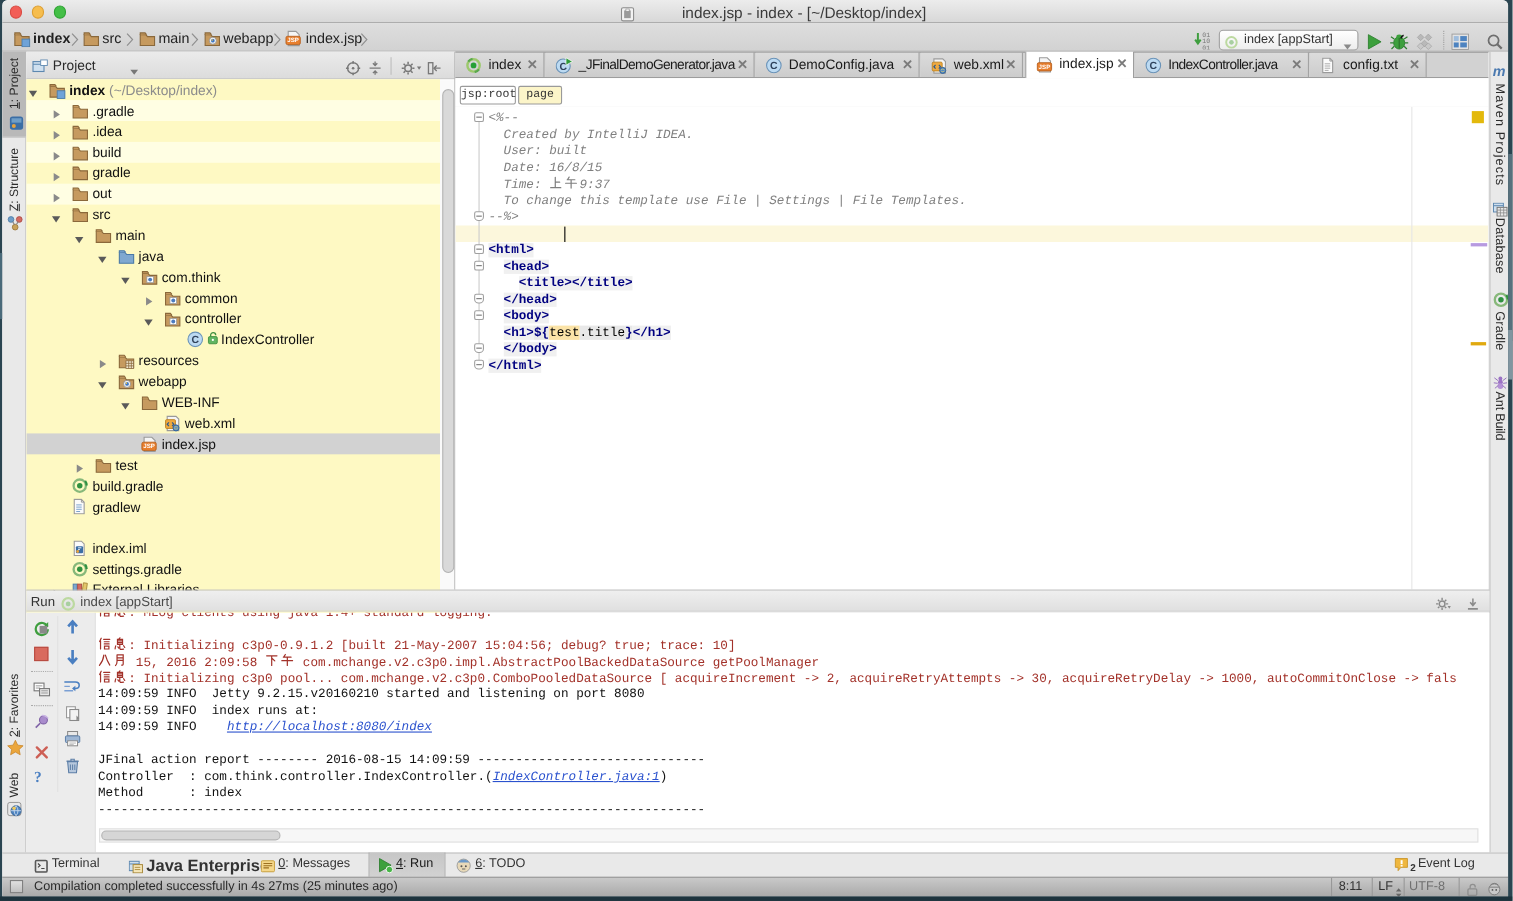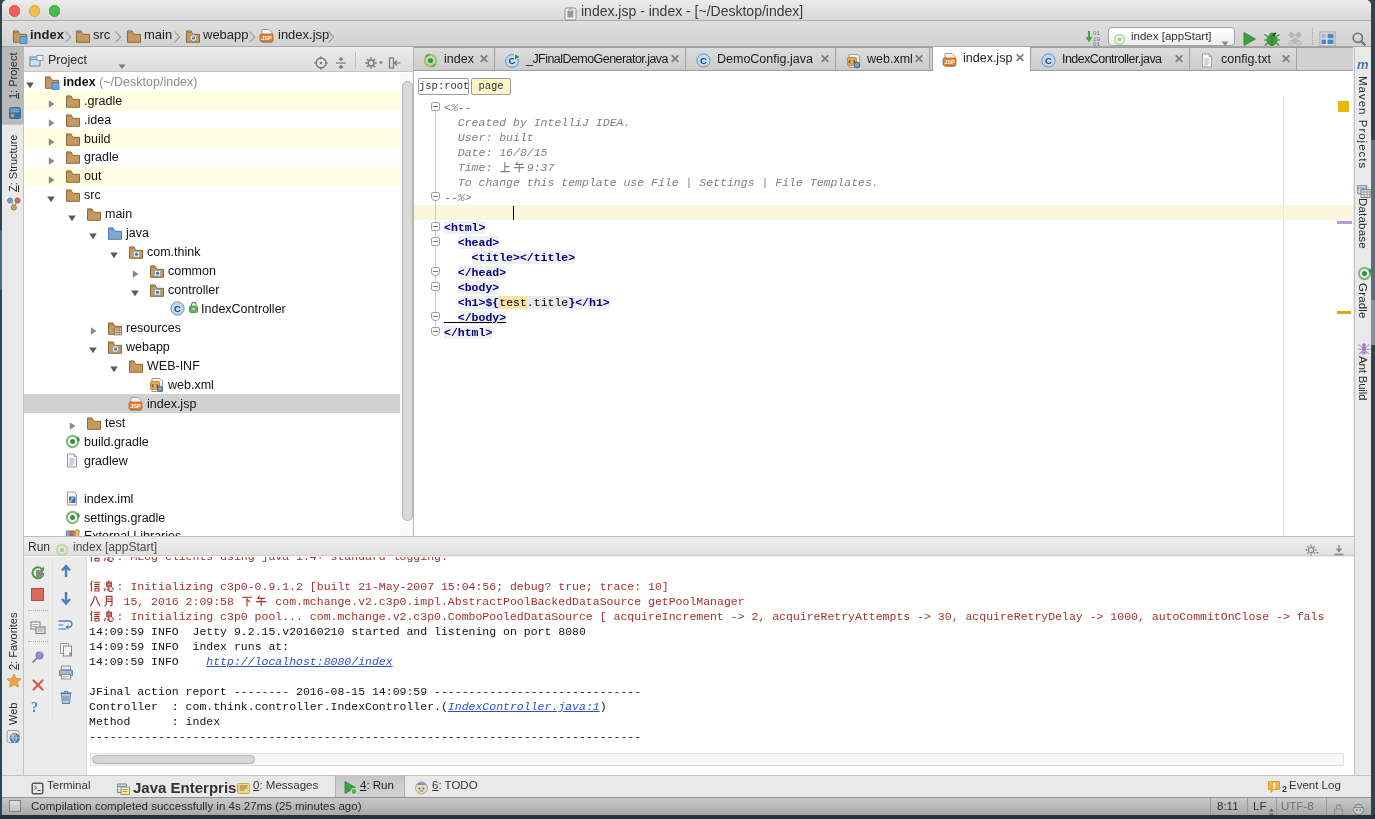--- a/index.html
+++ b/index.html
@@ -24,21 +24,21 @@
 
 <div class="ab" style="left:0px;top:0px;width:1369px;height:21px;background:linear-gradient(#ececec,#d8d8d8);border-bottom:1px solid #adadad;border-radius:5px 5px 0 0;"></div>
 <div class="ab" style="left:7.100000000000001px;top:5.2px;width:11.4px;height:11.4px;background:#f25e57;border:1px solid #d94c44;border-radius:50%;"></div>
 <div class="ab" style="left:27.000000000000004px;top:5.2px;width:11.4px;height:11.4px;background:#f6bd4e;border:1px solid #dd9f33;border-radius:50%;"></div>
 <div class="ab" style="left:47.0px;top:5.2px;width:11.4px;height:11.4px;background:#44bf47;border:1px solid #2fa334;border-radius:50%;"></div>
 <div class="ab" style="left:562px;top:4.5px;width:13px;height:14px;"><svg class="ticon" width="13" height="14" viewBox="0 0 13 14">
         <rect x="1" y="1" width="11" height="12" rx="1.5" fill="#f2f2f2" stroke="#8c8c8c" stroke-width="1"></rect>
         <rect x="3.4" y="3.5" width="6" height="7" fill="#9a9a9a"></rect>
         <rect x="5" y="2.2" width="3" height="2" fill="#fff" stroke="#8c8c8c" stroke-width="0.6"></rect>
       </svg></div>
-<div class="ab" style="left:579px;top:2.5px;width:300px;height:16px;font-size:14px;color:#3a3a3a;">index.jsp - index - [~/Desktop/index]</div>
+<div class="ab" style="left:579px;top:2.5px;width:300px;height:16px;font-size:14px;color:#3a3a3a;text-align:center;">index.jsp - index - [~/Desktop/index]</div>
 <div class="ab" style="left:0px;top:21px;width:1369px;height:26px;background:linear-gradient(#dedede,#d2d2d2);border-bottom:1px solid #a8a8a8;"></div>
 <div class="ab" style="left:10px;top:26px;width:16px;height:16px;"><svg class="ticon" width="16" height="16" viewBox="0 0 16 16">
         <path d="M1.5 4.5 h5 l1.6 1.8 h6.4 v8 h-13z" fill="#c69a5f" stroke="#8a683b" stroke-width="1"></path>
         <path d="M1.5 4.5 v-1.6 h4.4 l1.3 1.5" fill="#c69a5f" stroke="#8a683b" stroke-width="1"></path>
         <rect x="8" y="8.5" width="7" height="7" fill="#6fa3d8" stroke="#4a7cab" stroke-width="0.8"></rect>
       </svg></div>
 <div class="ab" style="left:28px;top:27px;width:40px;height:15px;font-size:13px;font-weight:bold;color:#222;">index</div>
 <div class="ab" style="left:62px;top:27px;width:8px;height:14px;"><svg class="ticon" width="8" height="14" viewBox="0 0 8 14">
         <path d="M1.5 1.5 L6.5 7 L1.5 12.5" fill="none" stroke="#8f8f8f" stroke-width="1.1"></path>
       </svg></div>
@@ -216,21 +216,21 @@
         <circle cx="7" cy="7" r="3" fill="none" stroke="#787878" stroke-width="1.4"></circle>
         <g stroke="#787878" stroke-width="1.4">
           <path d="M7 1.2 v2 M7 10.8 v2 M1.2 7 h2 M10.8 7 h2 M2.9 2.9 l1.4 1.4 M9.7 9.7 l1.4 1.4 M11.1 2.9 L9.7 4.3 M4.3 9.7 L2.9 11.1"></path>
         </g>
         <path d="M15 5.5 h4 L17 8.5z" fill="#787878"></path>
       </svg></div>
 <div class="ab" style="left:386px;top:53px;width:14px;height:14px;"><svg class="ticon" width="14" height="14" viewBox="0 0 14 14">
         <rect x="1.5" y="2" width="4" height="10" fill="none" stroke="#787878" stroke-width="1.2"></rect>
         <path d="M12.5 7 H7 M9 4.5 L6.5 7 L9 9.5" stroke="#787878" stroke-width="1.2" fill="none"></path>
       </svg></div>
-<div class="ab" style="left:22px;top:72.2px;width:376px;height:512px;background:#ffffff;overflow:hidden;font-size:12.5px;color:#111;">
+<div class="ab" style="left:22px;top:72.2px;width:376px;height:512px;background:#fef9c3;overflow:hidden;font-size:12.5px;color:#111;">
 <div class="row" style="top:0.0px;">
         <div style="position:absolute;left:1px;top:5px;"><svg class="ticon" width="10" height="10" viewBox="0 0 10 10">
             <path d="M1.2 2.5 h7.6 L5 8.2z" fill="#5a5a5a"></path>
           </svg></div>
         <div style="position:absolute;left:20px;top:1.5px;display:flex;">
           <svg class="ticon" width="16" height="16" viewBox="0 0 16 16">
             <path d="M1.5 4.5 h5 l1.6 1.8 h6.4 v8 h-13z" fill="#c69a5f" stroke="#8a683b" stroke-width="1"></path>
             <path d="M1.5 4.5 v-1.6 h4.4 l1.3 1.5" fill="#c69a5f" stroke="#8a683b" stroke-width="1"></path>
             <rect x="8" y="8.5" width="7" height="7" fill="#6fa3d8" stroke="#4a7cab" stroke-width="0.8"></rect>
           </svg>
@@ -628,21 +628,21 @@
           <path d="M4.4 1 L3 3.2 M2.6 3.4 H9.6 M1.2 6.6 H11 M6.2 3.4 V11" fill="none" stroke="#7f7f7f" stroke-width="1.1" stroke-linecap="round"></path>
         </svg><span class="cmt">9:37</span></div>
 <div class="el" style="left:30px;top:78px;"><span class="cmt">  To change this template use File | Settings | File Templates.</span></div>
 <div class="el" style="left:30px;top:93px;"><span class="cmt">--%&gt;</span></div>
 <div class="el" style="left:30px;top:123px;"><span class="navy tagbg">&lt;html&gt;</span></div>
 <div class="el" style="left:30px;top:138px;">  <span class="navy tagbg">&lt;head&gt;</span></div>
 <div class="el" style="left:30px;top:153px;">    <span class="navy tagbg">&lt;title&gt;&lt;/title&gt;</span></div>
 <div class="el" style="left:30px;top:168px;">  <span class="navy tagbg">&lt;/head&gt;</span></div>
 <div class="el" style="left:30px;top:183px;">  <span class="navy tagbg">&lt;body&gt;</span></div>
 <div class="el" style="left:30px;top:198px;">  <span class="navy tagbg">&lt;h1&gt;</span><span class="navy" style="background:#e8e8e8">${</span><span style="background:#fbe3a7">test</span><span style="background:#e8e8e8">.title</span><span class="navy" style="background:#e8e8e8">}</span><span class="navy tagbg">&lt;/h1&gt;</span></div>
-<div class="el" style="left:30px;top:213px;text-decoration:underline;">  <span class="navy tagbg">&lt;/body&gt;</span></div>
+<div class="el" style="left:30px;top:213px;">  <span class="navy tagbg">&lt;/body&gt;</span></div>
 <div class="el" style="left:30px;top:228px;"><span class="navy tagbg">&lt;/html&gt;</span></div>
 <div class="ab" style="left:99.0px;top:108.5px;width:1.4px;height:14px;background:#000;"></div>
 <div class="ab" style="left:924px;top:4px;width:11px;height:11px;background:#e3b90c;"></div>
 <div class="ab" style="left:923px;top:124px;width:15px;height:2.5px;background:#b79ae0;"></div>
 <div class="ab" style="left:923px;top:214px;width:14px;height:2.5px;background:#e0a90f;"></div>
 </div>
 <div class="ab" style="left:22px;top:536px;width:1330px;height:1px;background:#bcbcbc;"></div>
 <div class="ab" style="left:22px;top:537px;width:1330px;height:19px;background:linear-gradient(#efefef,#e0e0e0);border-bottom:1px solid #cfcfcf;"></div>
 <div class="ab" style="left:26px;top:540px;width:30px;height:13px;font-size:12px;color:#333;">Run</div>
 <div class="ab" style="left:53px;top:540px;width:14px;height:14px;"><svg class="ticon" width="14" height="14" viewBox="0 0 14 14">

